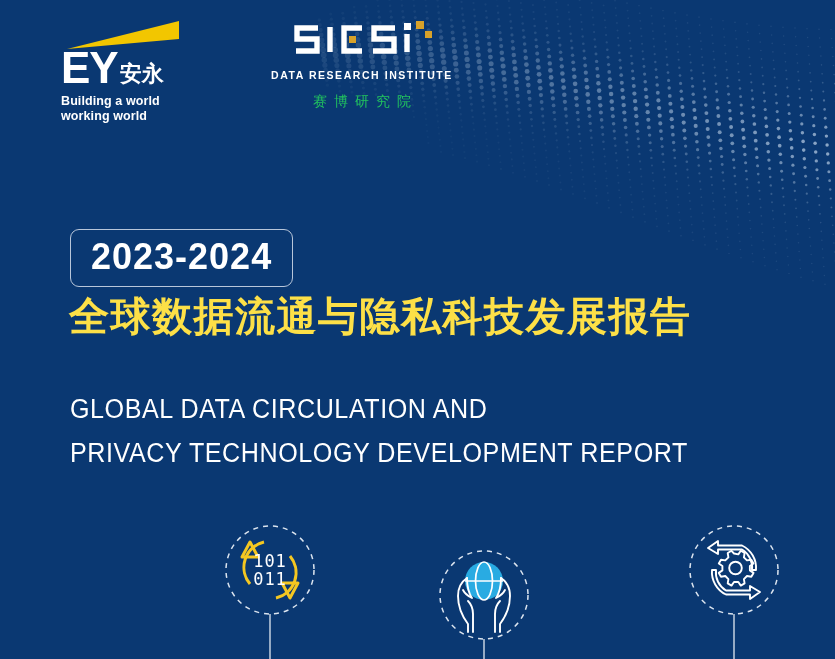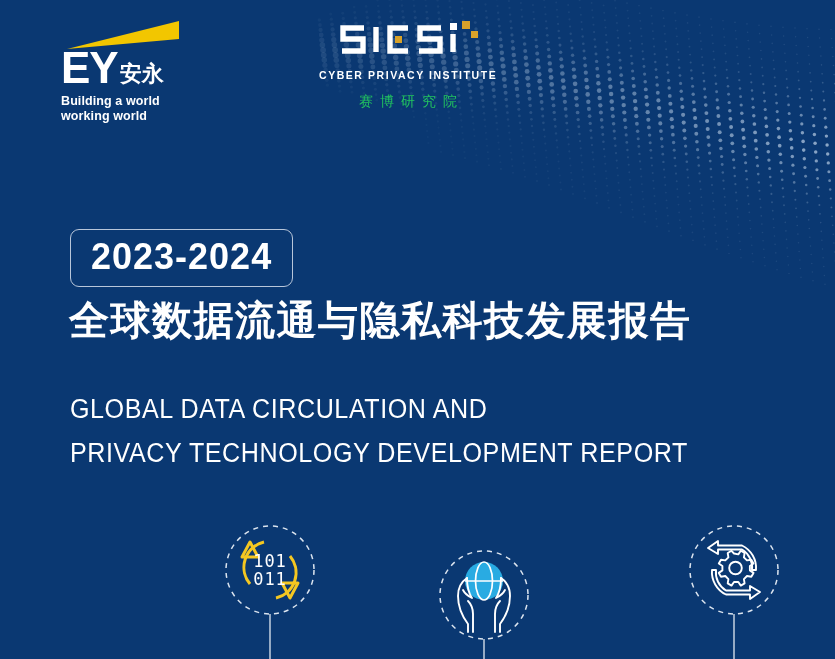--- a/index.html
+++ b/index.html
@@ -24,21 +24,21 @@
       radial-gradient(ellipse 620px 420px at 78% 6%, rgba(26,95,172,.85) 0%, rgba(26,95,172,0) 65%),
       linear-gradient(168deg,#0c4084 0%,#0a3straight 6%,#0a3872 34%,#082c5c 62%,#061c39 100%);
     background-color:#0a3872;
   }
 
   
   .dotwave{position:absolute;top:0;right:0;width:560px;height:290px;}
   .dotwave svg{display:block;}
 
   
-  .logos{position:absolute;left:61px;top:18px;display:flex;align-items:flex-start;gap:48px;}
+  .logos{position:absolute;left:61px;top:18px;display:flex;align-items:flex-start;}
   .ey-logo{position:relative;width:120px;}
   .ey-beam{display:block;}
   .ey-word{display:flex;align-items:flex-end;margin-top:-2px;}
   .ey-letters{
     color:#fff;font-weight:bold;font-size:44px;line-height:.92;
     letter-spacing:-1px;font-family:"Liberation Sans",sans-serif;
   }
   .ey-cn{
     color:#fff;font-weight:bold;font-size:22px;line-height:1;
     margin-left:2px;margin-bottom:3px;
@@ -66,22 +66,22 @@
     position:absolute;left:70px;top:229px;
     border:1.6px solid #b8c6da;border-radius:9px;
     padding:9px 20px 11px 20px;
     color:#fff;font-size:36px;font-weight:bold;letter-spacing:1px;
     line-height:1;
   }
 
   
   .title-cn{
     position:absolute;left:69px;top:298px;
-    color:#ffffff;font-size:40px;font-weight:bold;letter-spacing:1.5px;
-    font-family:Liberation Sans, sans-serif;line-height:1.1;
+    color:#fde047;font-size:40px;font-weight:bold;letter-spacing:1.5px;
+    font-family:Liberation Mono, monospace;line-height:1.1;
     white-space:nowrap;
   }
   .title-en{
     position:absolute;left:70px;top:388px;
     color:#fff;font-size:27px;letter-spacing:.6px;line-height:1.62;
     font-family:"Liberation Sans Narrow","Liberation Sans",sans-serif;
     transform:scaleX(.93);transform-origin:left top;
     white-space:nowrap;
   }
   .title-en div{white-space:nowrap;}
@@ -1331,21 +1331,21 @@
             <path d="M119 16 V34"></path>
           </g>
 
           <rect x="128" y="3" width="8" height="8" fill="#d8a22a"></rect>
           <rect x="137" y="13" width="7" height="7" fill="#d8a22a"></rect>
           <rect x="116" y="5" width="7" height="7" fill="#ffffff"></rect>
 
           <rect x="61" y="18" width="7" height="7" fill="#d8a22a"></rect>
         </svg>
       </div>
-      <div class="sicsi-sub">CYBER PRIVACY INSTITUTE</div>
+      <div class="sicsi-sub">DATA RESEARCH INSTITUTE</div>
       <div class="sicsi-cn">赛博研究院</div>
     </div>
 
   </div>
 
   <div class="year-badge">2023-2024</div>
 
   <div class="title-cn">全球数据流通与隐私科技发展报告</div>
 
   <div class="title-en">

